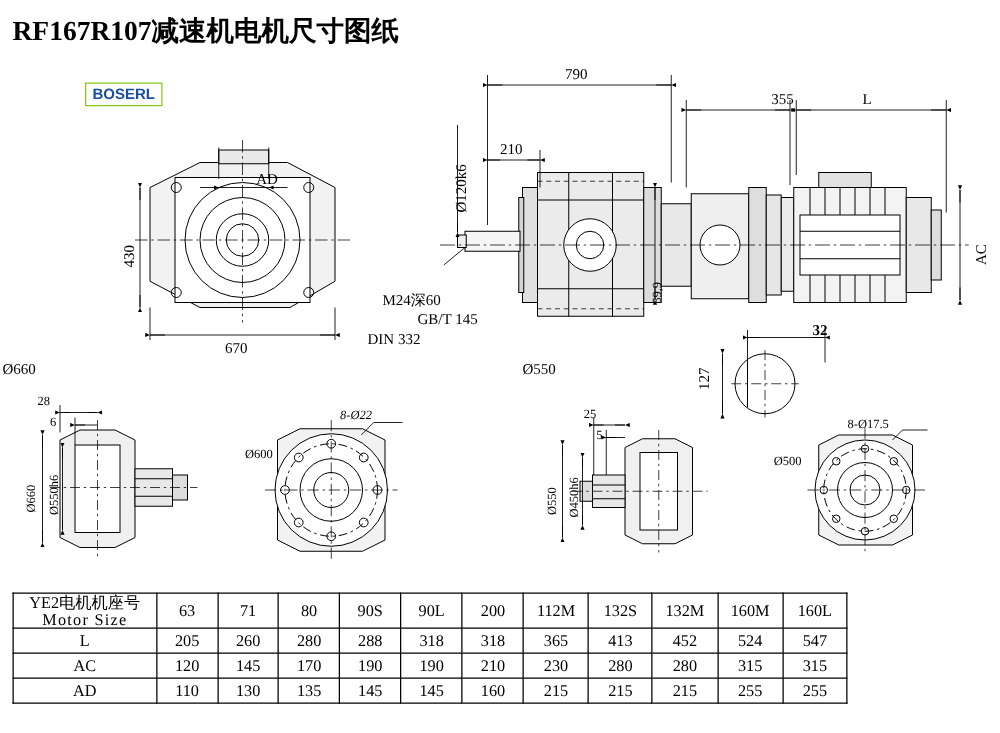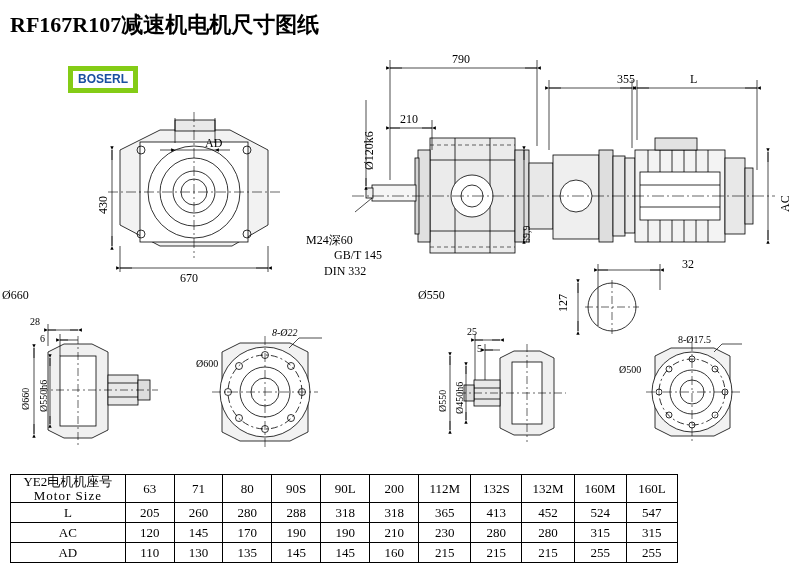--- a/index.html
+++ b/index.html
@@ -18,21 +18,21 @@
     position:absolute;left:10px;top:10px;
     font-size:22px;font-weight:bold;
     font-family:"Liberation Serif", serif;
     letter-spacing:0px;
     white-space:nowrap;
   }
 
   
   .logo{
     position:absolute;left:68px;top:66px;
-    border:5px solid #84cc16;
+    border:1px solid #84cc16;
     padding:1px 5px 2px 5px;
     font-family:"Liberation Sans", sans-serif;
     font-size:12px;font-weight:bold;
     color:#1a4fa0;
     background:#fff;
   }
 
   
   .t{position:absolute;font-size:12px;white-space:nowrap;font-family:"Liberation Serif", serif;}
   .t.sm{font-size:10px;}
@@ -365,26 +365,26 @@
   <div class="t" style="left:452px;top:52px;">790</div>
   <div class="t" style="left:573px;top:72px;margin-left:44px;">355</div>
   <div class="t" style="left:690px;top:72px;">L</div>
   <div class="t" style="left:400px;top:112px;">210</div>
   <div class="t" style="left:362px;top:170px;transform:rotate(-90deg);transform-origin:left top;">Ø120k6</div>
   <div class="t sm" style="left:521px;top:243px;transform:rotate(-90deg);transform-origin:left top;">59,9</div>
   <div class="t" style="left:778px;top:212px;transform:rotate(-90deg);transform-origin:left top;">AC</div>
 
   <div class="t" style="left:306px;top:232px;">M24深60</div>
   <div class="t" style="left:318px;top:248px;margin-left:16px;">GB/T 145</div>
-  <div class="t" style="left:324px;top:264px;">DIN 332</div>
+  <div class="t" style="left:294px;top:264px;">DIN 332</div>
 
   <div class="t" style="left:2px;top:288px;">Ø660</div>
   <div class="t" style="left:418px;top:288px;">Ø550</div>
 
-  <div class="t" style="left:682px;top:257px;">32</div>
+  <div class="t" style="left:650px;top:257px;font-weight:bold;">32</div>
   <div class="t" style="left:556px;top:312px;transform:rotate(-90deg);transform-origin:left top;">127</div>
 
   <div class="t sm" style="left:30px;top:316px;">28</div>
   <div class="t sm" style="left:40px;top:333px;">6</div>
   <div class="t sm" style="left:20px;top:410px;transform:rotate(-90deg);transform-origin:left top;">Ø660</div>
   <div class="t sm" style="left:38px;top:412px;transform:rotate(-90deg);transform-origin:left top;">Ø550h6</div>
 
   <div class="t sm" style="left:196px;top:358px;">Ø600</div>
   <div class="t sm" style="left:272px;top:327px;font-style:italic;">8-Ø22</div>
 

